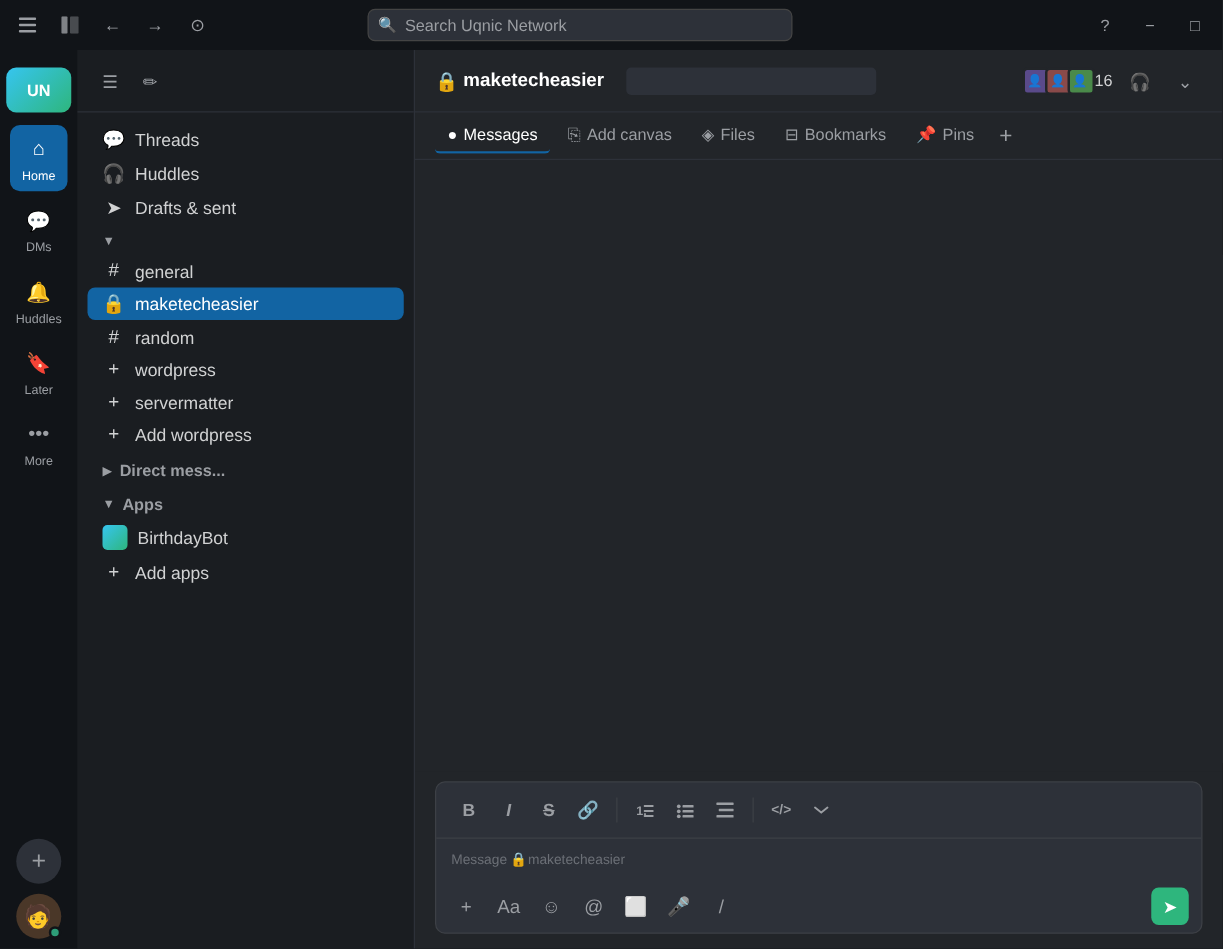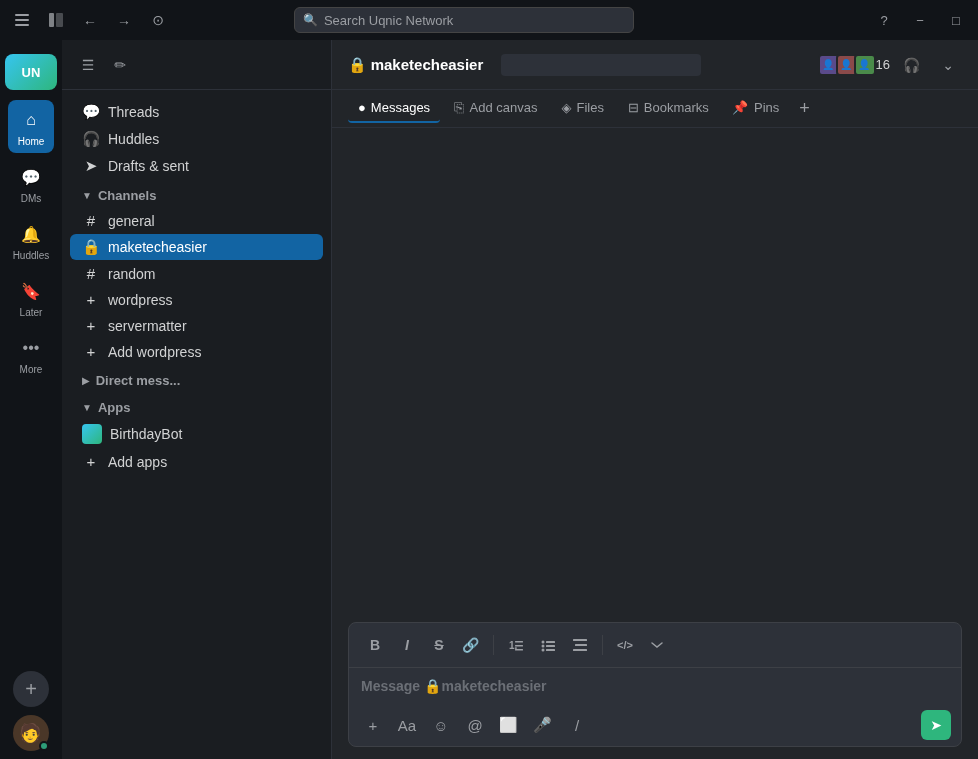--- a/index.html
+++ b/index.html
@@ -400,26 +400,25 @@
     .compose-tool.strike { text-decoration: line-through; }
     .compose-separator {
       width: 1px;
       height: 20px;
       background: #3d4046;
       margin: 0 4px;
     }
     .compose-input {
       padding: 10px 12px;
       color: #6b6f76;
-      font-size: 14px;
+      font-size: 11px;
       display: flex;
       align-items: center;
       gap: 6px;
       cursor: text;
-      font-weight: bold;
     }
     .compose-bottom {
       display: flex;
       align-items: center;
       padding: 6px 10px;
       gap: 6px;
     }
     .compose-bottom-icon {
       width: 28px;
       height: 28px;
@@ -554,21 +553,20 @@
         <span>Huddles</span>
       </div>
 
       <div class="nav-item">
         <span class="nav-item-icon">➤</span>
         <span>Drafts &amp; sent</span>
       </div>
 
       <div class="section-header">
         <span class="section-arrow">▼</span>
-        <span class="section-title">Channels</span>
       </div>
 
       <div class="nav-item">
         <span class="nav-item-icon">#</span>
         <span>general</span>
       </div>
 
       <div class="nav-item active">
         <span class="nav-item-icon">🔒</span>
         <span>maketecheasier</span>

